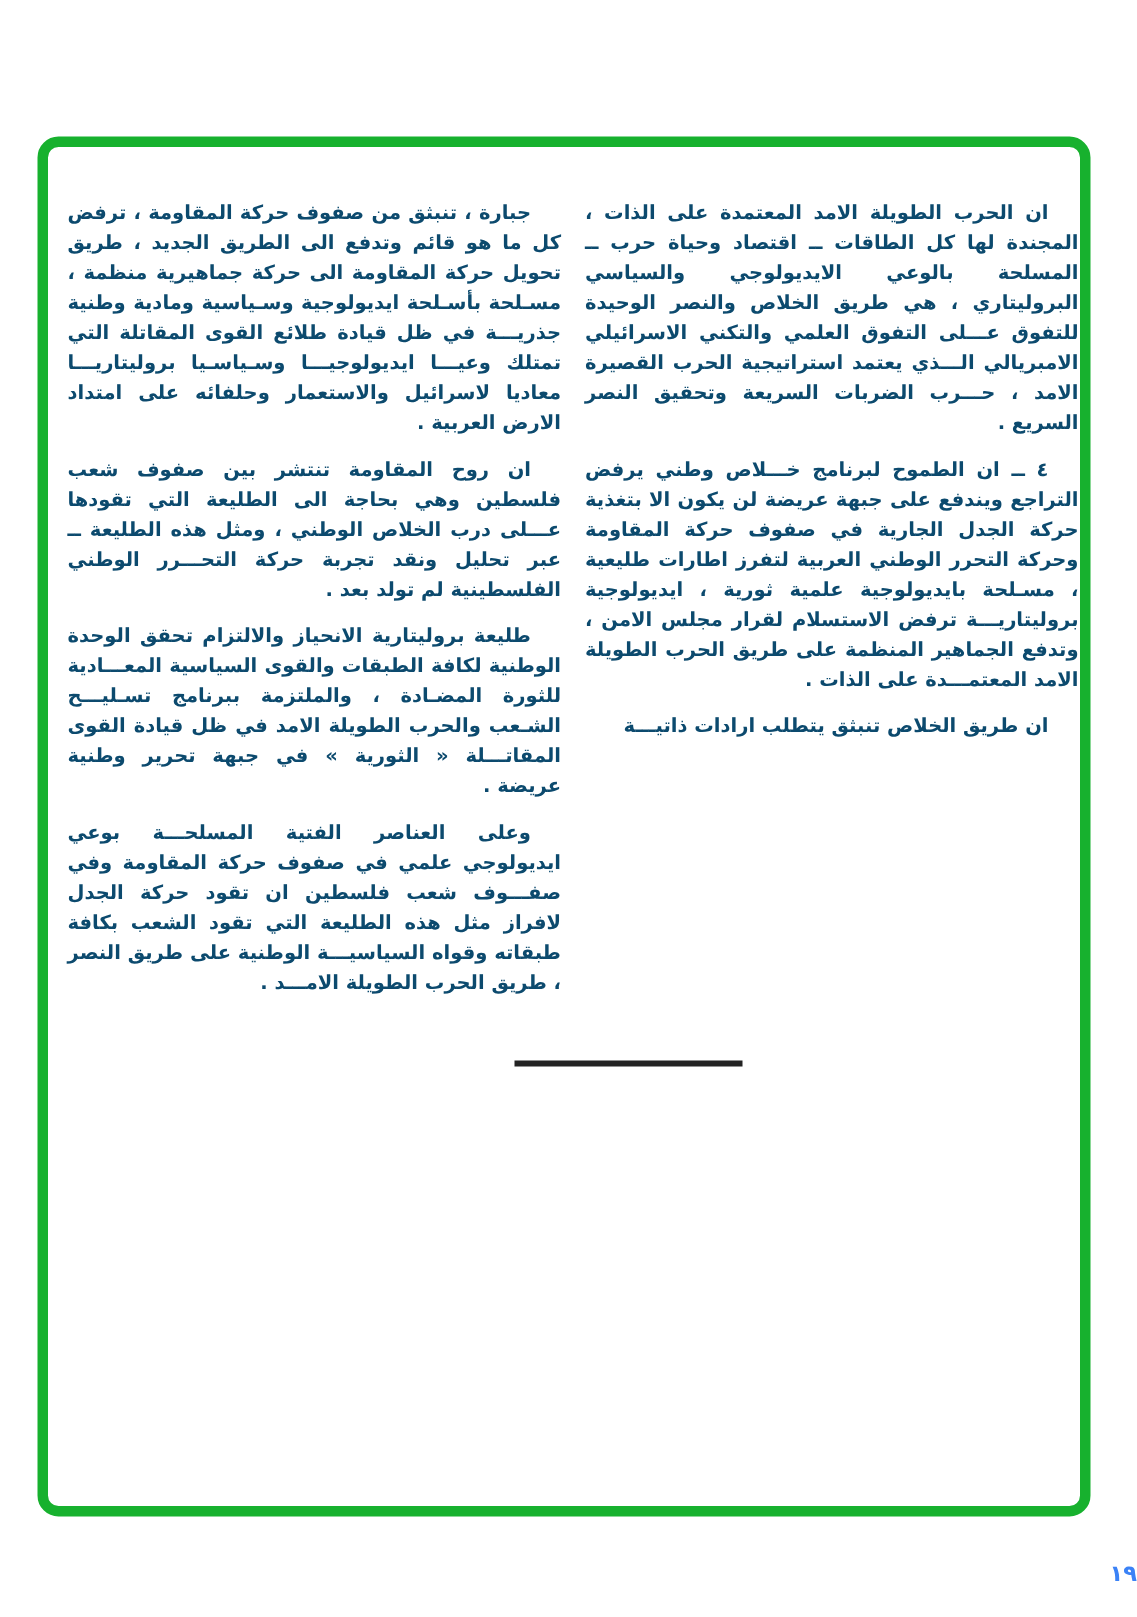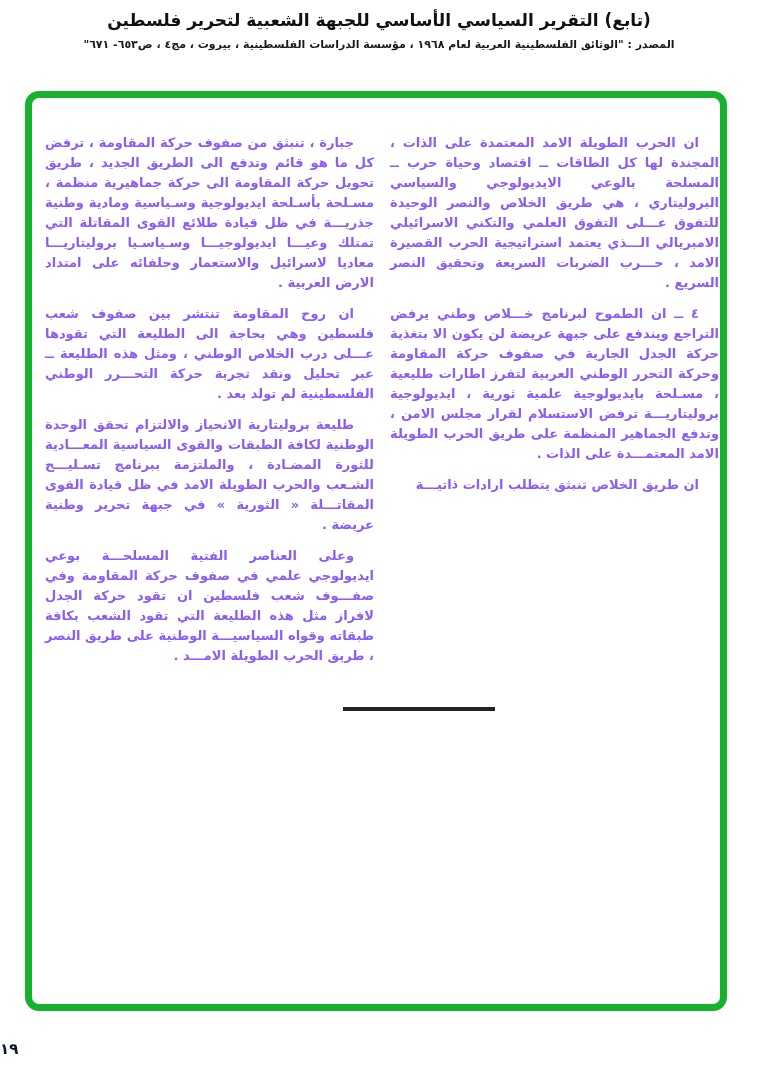--- a/index.html
+++ b/index.html
@@ -49,21 +49,21 @@
   .columns {
     position: absolute;
     left: 45px;
     top: 133px;
     width: 674px;
     display: flex;
     gap: 16px;
     direction: rtl;
   }
   .col {
-    color: #8b5cf6;
+    color: #0c4a6e;
     font-size: 13px;
     font-weight: bold;
     line-height: 20px;
     text-align: justify;
   }
   .col-first { width: 329px; }
   .col-second { width: 329px; }
   .col p {
     margin: 0 0 11px 0;
     text-indent: 20px;
@@ -74,35 +74,31 @@
     top: 707px;
     width: 152px;
     height: 4px;
     background: #232323;
   }
   .page-number {
     position: absolute;
     top: 1040px;
     left: 0;
     width: 100%;
-    text-align: left;
+    text-align: right;
     font-size: 15px;
     font-weight: bold;
-    color: #0f172a;
+    color: #3b82f6;
   }
 </style>
 </head>
 <body>
 
 <div class="page">
 
-  <div class="header">
-    <div class="header-title">(تابع) التقرير السياسي الأساسي للجبهة الشعبية لتحرير فلسطين</div>
-    <div class="header-source">المصدر : "الوثائق الفلسطينية العربية لعام ١٩٦٨ ، مؤسسة الدراسات الفلسطينية ، بيروت ، مج٤ ، ص٦٥٣- ٦٧١"</div>
-  </div>
 
   <div class="frame" style="border-color: rgb(23, 177, 46);"></div>
 
   <div class="columns">
     <div class="col col-first">
       <p>ان الحرب الطويلة الامد المعتمدة على الذات ، المجندة لها كل الطاقات ــ اقتصاد وحياة حرب ــ المسلحة بالوعي الايديولوجي والسياسي البروليتاري ، هي طريق الخلاص والنصر الوحيدة للتفوق عـــلى التفوق العلمي والتكني الاسرائيلي الامبريالي الـــذي يعتمد استراتيجية الحرب القصيرة الامد ، حـــرب الضربات السريعة وتحقيق النصر السريع .</p>
       <p>٤ ــ ان الطموح لبرنامج خـــلاص وطني يرفض التراجع ويندفع على جبهة عريضة لن يكون الا بتغذية حركة الجدل الجارية في صفوف حركة المقاومة وحركة التحرر الوطني العربية لتفرز اطارات طليعية ، مسـلحة بايديولوجية علمية ثورية ، ايديولوجية بروليتاريـــة ترفض الاستسلام لقرار مجلس الامن ، وتدفع الجماهير المنظمة على طريق الحرب الطويلة الامد المعتمـــدة على الذات .</p>
       <p>ان طريق الخلاص تنبثق يتطلب ارادات ذاتيـــة</p>
     </div>
     <div class="col col-second">

